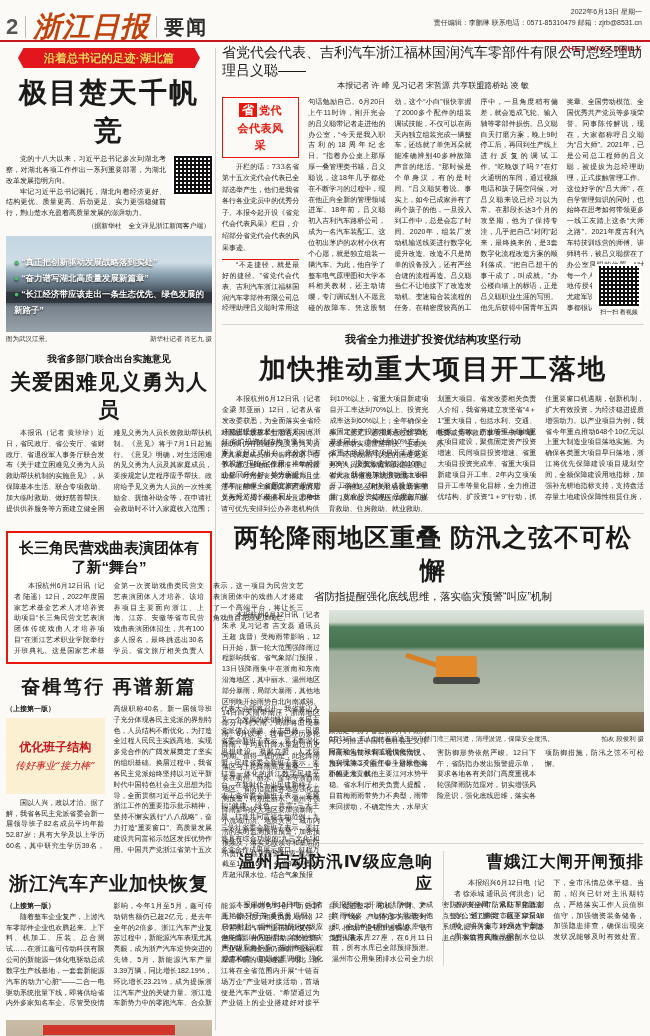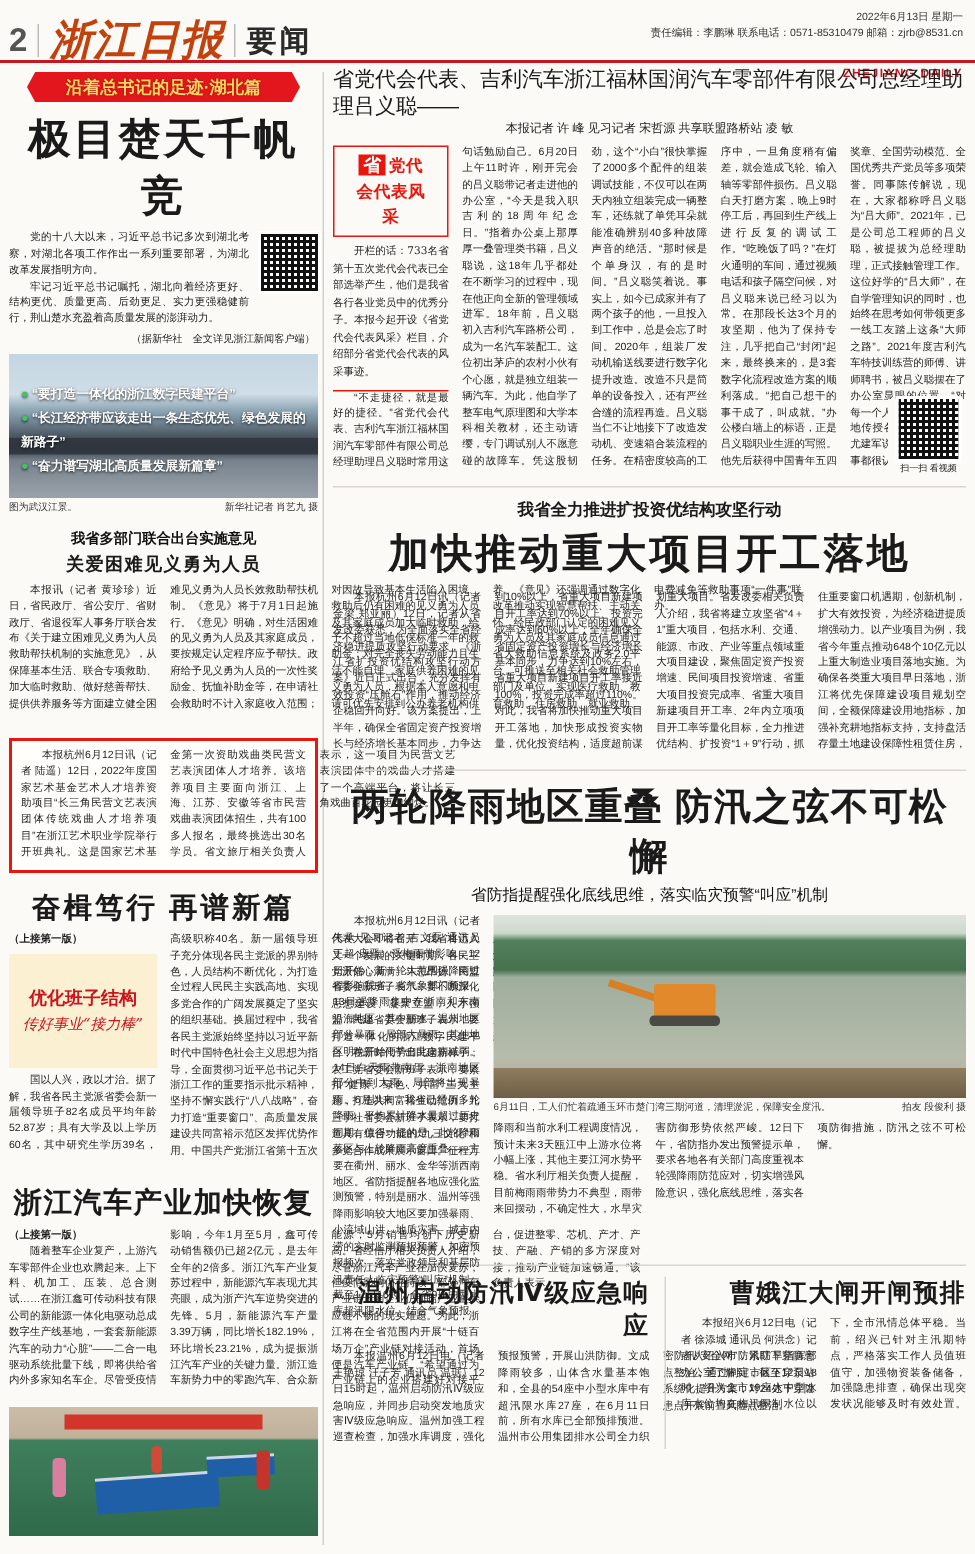--- a/index.html
+++ b/index.html
@@ -38,21 +38,21 @@
   .hubei-body .qr{position:absolute;right:0;top:2px;width:38px;height:38px;}
   .hubei-body p{margin:0 44px 0 0;font-size:7px;line-height:1.55;text-align:justify;text-indent:2em;}
   .credit-line{font-size:6.8px;text-align:right;margin-top:2px;color:#222;}
   .wuhan{position:relative;height:96px;margin-top:5px;
      background:linear-gradient(180deg,#c3d6e2 0%,#cfdde6 28%,#93abb9 38%,#6e8190 48%,#47525c 58%,#39404a 66%,#77828c 74%,#9aa3ab 100%);}
   .wuhan:after{content:"";position:absolute;left:0;right:0;top:58%;height:12%;background:#2e343c;opacity:.85;}
   .bullets{position:absolute;left:8px;top:18px;right:8px;z-index:2;}
   .bullets div{font-size:8.5px;font-weight:bold;color:#fff;line-height:1.9;text-shadow:0 1px 2px rgba(0,0,0,.8);}
   .bullets .dot{color:#45c06a;margin-right:2px;}
   .cap-flex{display:flex;justify-content:space-between;margin-top:2px;}
-  .care-title{font-size:12px;font-weight:bold;text-align:center;letter-spacing:1px;margin:2px 0 4px;}
+  .care-title{font-size:21px;font-weight:bold;text-align:center;letter-spacing:1px;margin:2px 0 4px;}
   .opera-box{border:2px solid #e8160c;padding:5px 6px;margin-top:9px;background:#fffefb;}
   .opera-title{font-size:15px;font-weight:bold;text-align:center;margin:1px 0 4px;}
   .fenji-title{font-size:19px;font-weight:bold;text-align:center;letter-spacing:2px;margin:10px 0 4px;}
   .subbox{background:#fcf0d2;padding:20px 3px;margin:3px 0 4px;text-align:center;break-inside:avoid;}
   .subbox .l1{font-size:12px;font-weight:bold;color:#c8161e;}
   .subbox .l2{font-size:10px;color:#c8161e;font-family:"DejaVu Serif","Liberation Serif",serif;font-style:italic;margin-top:2px;}
   .auto-title{font-size:19px;font-weight:bold;text-align:center;letter-spacing:1px;margin:9px 0 4px;}
   .pp-photo{position:relative;height:86px;margin-top:7px;overflow:hidden;
      background:linear-gradient(180deg,#cbbda7 0%,#bfb09a 24%,#3f7f5c 26%,#2f6a4b 100%);}
   .pp-banner{position:absolute;left:18%;top:6%;width:64%;height:12%;background:#d2352a;}
@@ -118,40 +118,41 @@
       <div class="banner">沿着总书记的足迹·湖北篇</div>
       <div class="hubei-title">极目楚天千帆竞</div>
       <div class="hubei-body">
         <div class="qr"></div>
         <p>党的十八大以来，习近平总书记多次到湖北考察，对湖北各项工作作出一系列重要部署，为湖北改革发展指明方向。</p>
         <p>牢记习近平总书记嘱托，湖北向着经济更好、结构更优、质量更高、后劲更足、实力更强稳健前行，荆山楚水充盈着高质量发展的澎湃动力。</p>
         <div class="credit-line">（据新华社　全文详见浙江新闻客户端）</div>
       </div>
       <div class="wuhan">
         <div class="bullets">
-          <div><span class="dot">●</span><span>“要打造一体化的浙江数字民建平台”</span></div>
+          <div><span class="dot">●</span><span>“真正把创新驱动发展战略落到实处”</span></div>
+          <div><span class="dot">●</span><span>“奋力谱写湖北高质量发展新篇章”</span></div>
           <div><span class="dot">●</span><span>“长江经济带应该走出一条生态优先、绿色发展的新路子”</span></div>
-          <div><span class="dot">●</span><span>“奋力谱写湖北高质量发展新篇章”</span></div>
         </div>
       </div>
       <div class="caption cap-flex">
         <span>图为武汉江景。</span>
         <span>新华社记者 肖艺九 摄</span>
       </div>
     </div>
 
     <div style="margin-top:9px;">
       <div class="kicker">我省多部门联合出台实施意见</div>
       <div class="care-title">关爱困难见义勇为人员</div>
       <div class="cols" style="column-count:2;height:94px;">
         <p>本报讯（记者 黄珍珍）近日，省民政厅、省公安厅、省财政厅、省退役军人事务厅联合发布《关于建立困难见义勇为人员救助帮扶机制的实施意见》，从保障基本生活、联合专项救助、加大临时救助、做好慈善帮扶、提供供养服务等方面建立健全困难见义勇为人员长效救助帮扶机制。《意见》将于7月1日起施行。《意见》明确，对生活困难的见义勇为人员及其家庭成员，要按规定认定程序应予帮扶。政府给予见义勇为人员的一次性奖励金、抚恤补助金等，在申请社会救助时不计入家庭收入范围；对因故导致基本生活陷入困境、救助后仍有困难的见义勇为人员及其家庭成员加大临时救助，给予不超过当地低保标准一年的救助金；对完全丧失劳动能力且生活不能自理、家庭供养困难的见义勇为人员，根据本人意愿和申请可优先安排到公办养老机构供养。《意见》还强调通过数字化改革推动实现智慧帮扶、主动关怀。经民政部门认定的困难见义勇为人员及其家庭成员信息通过省大救助信息系统及政务2.0平台，可推送至相关社会救助管理部门及单位，实现医疗救助、教育救助、住房救助、就业救助、电费减免等救助事项“一件事”联办。</p>
       </div>
     </div>
 
     <div class="opera-box">
+      <div class="opera-title">长三角民营戏曲表演团体有了新“舞台”</div>
       <div class="cols" style="column-count:2;height:76px;">
         <p>本报杭州6月12日讯（记者 陆遥）12日，2022年度国家艺术基金艺术人才培养资助项目“长三角民营文艺表演团体传统戏曲人才培养项目”在浙江艺术职业学院举行开班典礼。这是国家艺术基金第一次资助戏曲类民营文艺表演团体人才培养。该培养项目主要面向浙江、上海、江苏、安徽等省市民营戏曲表演团体招生，共有100多人报名，最终挑选出30名学员。省文旅厅相关负责人表示，这一项目为民营文艺表演团体中的戏曲人才搭建了一个高端平台，将让长三角戏曲百花园更加绚烂。</p>
       </div>
     </div>
 
     <div>
       <div class="fenji-title">奋楫笃行 再谱新篇</div>
       <div class="cols" style="column-count:2;height:158px;">
         <p class="cont">（上接第一版）</p>
         <div class="subbox">

